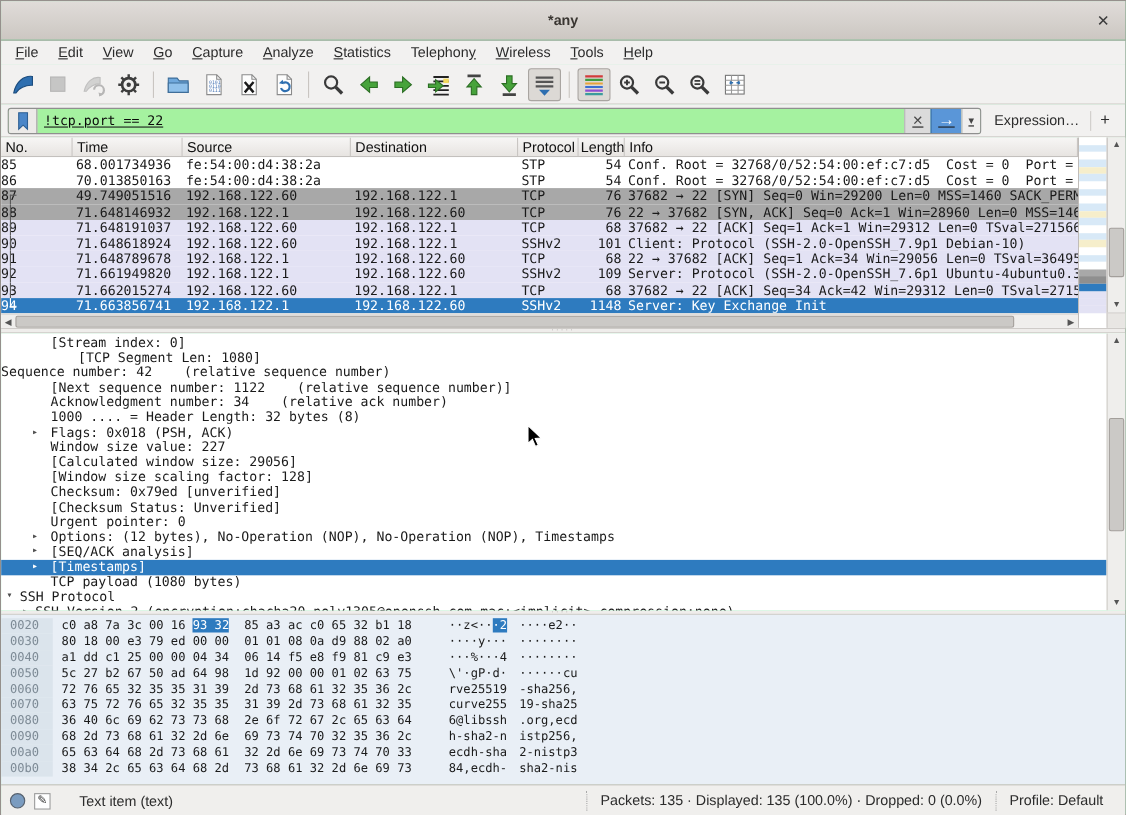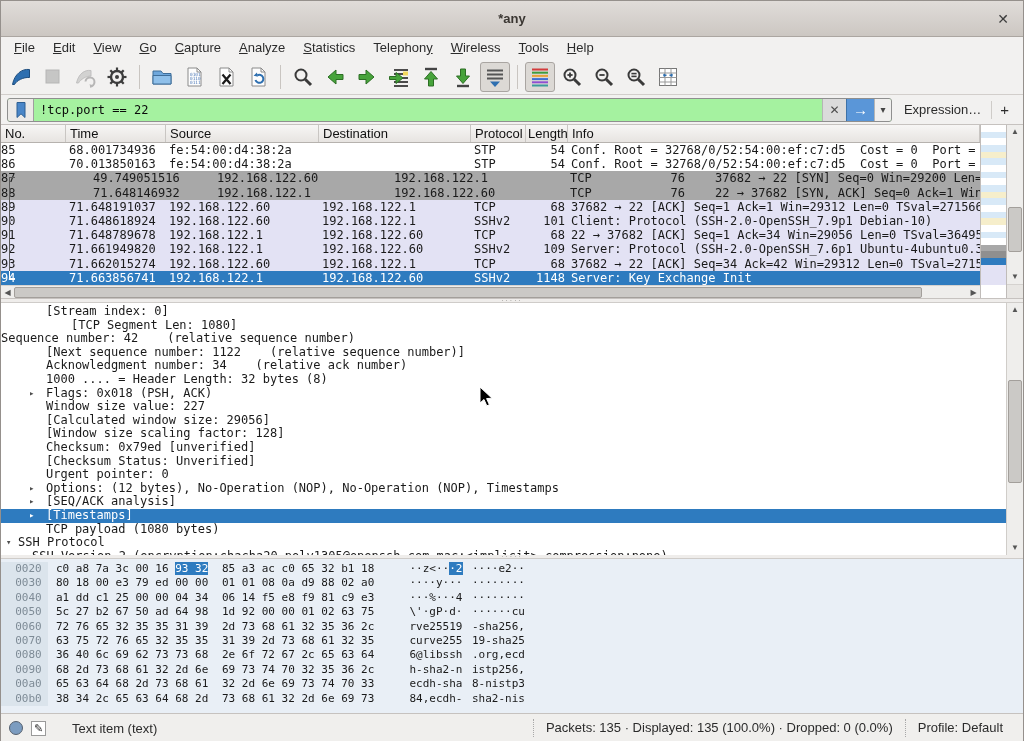--- a/index.html
+++ b/index.html
@@ -19,21 +19,21 @@
 
   
   .toolbar { height:36px; flex:0 0 36px; background:#f2f1f0; border-bottom:1px solid #d2cecb; display:flex; align-items:center; padding-left:4px; }
   .tb-btn { width:30px; height:30px; display:flex; align-items:center; justify-content:center; border:1px solid transparent; border-radius:3px; margin:0 1px; }
   .tb-btn.pressed { background:#dcd9d5; border-color:#a9a5a1; }
   .tb-btn.disabled { opacity:.55; filter:grayscale(1); }
   .tb-sep { width:1px; height:24px; background:#c9c5c1; margin:0 6px; }
 
   
   .filterbar { height:30px; flex:0 0 30px; background:#f2f1f0; border-bottom:1px solid #c6c2bf; display:flex; align-items:center; padding:0 6px; }
-  .filter-combo { flex:1; height:24px; display:flex; align-items:stretch; border:1px solid #8f8f8f; border-radius:3px; overflow:hidden; background:#a5f2a0; }
+  .filter-combo { flex:1; height:24px; display:flex; align-items:stretch; border:1px solid #8f8f8f; border-radius:3px; overflow:hidden; background:#a5f2a0;text-decoration:underline; }
   .fc-bookmark { width:26px; background:#eceae8; border-right:1px solid #9f9f9f; display:flex; align-items:center; justify-content:center; }
   .fc-input { flex:1; border:none; outline:none; background:transparent; font-family:"DejaVu Sans Mono", monospace; font-size:12px; padding:0 6px; color:#0a0a0a; }
   .fc-clear { width:24px; background:#dbdbdb; border-left:1px solid #b5b5b5; color:#4a4a4a; font-size:12px; display:flex; align-items:center; justify-content:center; }
   .fc-apply { width:28px; background:#5a96d8; border-left:1px solid #3c71a8; color:#fff; font-size:15px; font-weight:bold; display:flex; align-items:center; justify-content:center; }
   .fc-caret { width:17px; background:#f0efee; border-left:1px solid #b5b5b5; color:#444; font-size:10px; display:flex; align-items:center; justify-content:center; }
   .expression-btn { margin:0 10px 0 12px; color:#2c2c2c; }
   .filter-sep { width:1px; height:18px; background:#cfccc9; }
   .add-filter-btn { margin:0 8px; font-size:15px; color:#2c2c2c; }
 
   
@@ -41,21 +41,21 @@
   .list-main { flex:1; display:flex; flex-direction:column; overflow:hidden; }
   .plist-header { height:18px; flex:0 0 18px; display:flex; background:linear-gradient(#f7f6f5,#e7e4e1); border-bottom:1px solid #b6b2ae; }
   .hcell { border-right:1px solid #c9c6c3; overflow:hidden; white-space:nowrap; line-height:17px; padding-left:4px; color:#111; }
   .hdr-c0{width:65px;} .hdr-c1{width:100px;} .hdr-c2{width:153px;} .hdr-c3{width:152px;} .hdr-c4{width:55px;} .hdr-c5{width:42px; padding-left:2px;} .hdr-c6{flex:1;}
   .plist-rows { flex:0 0 142px; overflow:hidden; background:#fff; font-family:"DejaVu Sans Mono", monospace; font-size:12px; }
   .prow { display:flex; height:14.2px; line-height:14.2px; white-space:pre; position:relative; }
   .prow span { overflow:hidden; }
   .c0{width:65px;padding-right:6px;} .c1{width:100px;padding-left:3px;} .c2{width:153px;padding-left:3px;}
   .c3{width:152px;padding-left:3px;} .c4{width:55px;padding-left:3px;} .c5{width:42px;text-align:right;padding-right:3px;} .c6{flex:1;padding-left:3px;}
   .prow.stp { background:#ffffff; }
-  .prow.gray { background:#a8a8a8;gap:24px; }
+  .prow.gray { background:#a8a8a8; }
   .prow.lavender { background:#e3e2f4; }
   .prow.selected { background:#2e7bbf; color:#fff; }
   .prow.related::before { content:""; position:absolute; left:8px; top:0; bottom:0; width:5px; border-left:1px solid #5a5a5a; }
   .prow.rel-start::before { border-top:1px solid #5a5a5a; top:6px; }
   .prow.rel-end::before { border-bottom:1px solid #fff; bottom:6px; }
   .prow.selected::before { border-color:#fff; }
   .hscroll { flex:0 0 14px; position:relative; background:#efeeec; border-top:1px solid #d5d2cf; }
   .hs-arrow { position:absolute; top:1px; width:13px; height:12px; color:#555; font-size:8px; line-height:12px; text-align:center; }
   .hs-left{left:0;} .hs-right{right:0;}
   .hs-thumb { position:absolute; top:1px; left:13px; right:58px; height:11px; background:#cbc9c6; border:1px solid #a39f9b; border-radius:2px; }
@@ -75,21 +75,21 @@
   .details-zone { height:252px; flex:0 0 252px; background:#fff; position:relative; overflow:hidden; }
   .detail-lines { position:absolute; left:0; top:2px; right:17px; font-family:"DejaVu Sans Mono", monospace; font-size:12px; }
   .dline { height:13.6px; line-height:13.6px; white-space:pre; position:relative; overflow:hidden; }
   .dline .arrow { position:absolute; top:0; font-size:9px; color:#4f4f4f; }
   .dline.sel { background:#2e7bbf; color:#fff; }
   .dline.sel .arrow { color:#fff; }
   .details-vscroll { position:absolute; right:0; top:0; bottom:0; width:17px; border-left:1px solid #d0cdc9; background:#efeeec; display:flex; flex-direction:column; }
   .det-vthumb { top:28%; height:46%; }
 
   
-  .hex-zone { height:154px; flex:0 0 154px; background:#e9eff6; overflow:hidden; padding-top:3px; font-family:"DejaVu Sans Mono", monospace; font-size:11px;text-align:center; }
+  .hex-zone { height:154px; flex:0 0 154px; background:#e9eff6; overflow:hidden; padding-top:3px; font-family:"DejaVu Sans Mono", monospace; font-size:11px; }
   .hxline { display:flex; height:14.4px; line-height:14.4px; white-space:pre; }
   .hx-off { width:47px; padding-left:8px; color:#7e8b96; background:#dbe4ec; }
   .hx-g1 { width:152px; margin-left:8px; }
   .hx-g2 { width:152px; margin-left:14px; }
   .hx-a1 { width:56px; margin-left:34px; }
   .hx-a2 { margin-left:8px; }
   .hx-hl { background:#2e7bbf; color:#fff; }
 
   
   .statusbar { height:29px; flex:0 0 29px; background:#f0efed; border-top:1px solid #c6c2bf; display:flex; align-items:center; padding:0 8px; color:#2b2b2b; }
@@ -417,21 +417,21 @@
 
   <div class="hex-zone">
       <div class="hxline"><span class="hx-off">0020</span><span class="hx-g1"><span>c0 a8 7a 3c 00 16 </span><span class="hx-hl">93 32</span></span><span class="hx-g2"><span>85 a3 ac c0 65 32 b1 18</span></span><span class="hx-a1"><span>··z&lt;··</span><span class="hx-hl">·2</span></span><span class="hx-a2"><span>····e2··</span></span></div>
       <div class="hxline"><span class="hx-off">0030</span><span class="hx-g1"><span>80 18 00 e3 79 ed 00 00</span></span><span class="hx-g2"><span>01 01 08 0a d9 88 02 a0</span></span><span class="hx-a1"><span>····y···</span></span><span class="hx-a2"><span>········</span></span></div>
       <div class="hxline"><span class="hx-off">0040</span><span class="hx-g1"><span>a1 dd c1 25 00 00 04 34</span></span><span class="hx-g2"><span>06 14 f5 e8 f9 81 c9 e3</span></span><span class="hx-a1"><span>···%···4</span></span><span class="hx-a2"><span>········</span></span></div>
       <div class="hxline"><span class="hx-off">0050</span><span class="hx-g1"><span>5c 27 b2 67 50 ad 64 98</span></span><span class="hx-g2"><span>1d 92 00 00 01 02 63 75</span></span><span class="hx-a1"><span>\'·gP·d·</span></span><span class="hx-a2"><span>······cu</span></span></div>
       <div class="hxline"><span class="hx-off">0060</span><span class="hx-g1"><span>72 76 65 32 35 35 31 39</span></span><span class="hx-g2"><span>2d 73 68 61 32 35 36 2c</span></span><span class="hx-a1"><span>rve25519</span></span><span class="hx-a2"><span>-sha256,</span></span></div>
       <div class="hxline"><span class="hx-off">0070</span><span class="hx-g1"><span>63 75 72 76 65 32 35 35</span></span><span class="hx-g2"><span>31 39 2d 73 68 61 32 35</span></span><span class="hx-a1"><span>curve255</span></span><span class="hx-a2"><span>19-sha25</span></span></div>
       <div class="hxline"><span class="hx-off">0080</span><span class="hx-g1"><span>36 40 6c 69 62 73 73 68</span></span><span class="hx-g2"><span>2e 6f 72 67 2c 65 63 64</span></span><span class="hx-a1"><span>6@libssh</span></span><span class="hx-a2"><span>.org,ecd</span></span></div>
       <div class="hxline"><span class="hx-off">0090</span><span class="hx-g1"><span>68 2d 73 68 61 32 2d 6e</span></span><span class="hx-g2"><span>69 73 74 70 32 35 36 2c</span></span><span class="hx-a1"><span>h-sha2-n</span></span><span class="hx-a2"><span>istp256,</span></span></div>
-      <div class="hxline"><span class="hx-off">00a0</span><span class="hx-g1"><span>65 63 64 68 2d 73 68 61</span></span><span class="hx-g2"><span>32 2d 6e 69 73 74 70 33</span></span><span class="hx-a1"><span>ecdh-sha</span></span><span class="hx-a2"><span>8-nistp3</span></span></div>
+      <div class="hxline"><span class="hx-off">00a0</span><span class="hx-g1"><span>65 63 64 68 2d 73 68 61</span></span><span class="hx-g2"><span>32 2d 6e 69 73 74 70 33</span></span><span class="hx-a1"><span>ecdh-sha</span></span><span class="hx-a2"><span>2-nistp3</span></span></div>
       <div class="hxline"><span class="hx-off">00b0</span><span class="hx-g1"><span>38 34 2c 65 63 64 68 2d</span></span><span class="hx-g2"><span>73 68 61 32 2d 6e 69 73</span></span><span class="hx-a1"><span>84,ecdh-</span></span><span class="hx-a2"><span>sha2-nis</span></span></div>
     </div>
 
   <div class="statusbar">
     <div class="sb-left">
       <span class="expert-dot"></span>
       <span class="comment-ico">✎</span>
       <span class="sb-help">Text item (text)</span>
     </div>
     <div class="sb-block">Packets: 135 · Displayed: 135 (100.0%) · Dropped: 0 (0.0%)</div>

